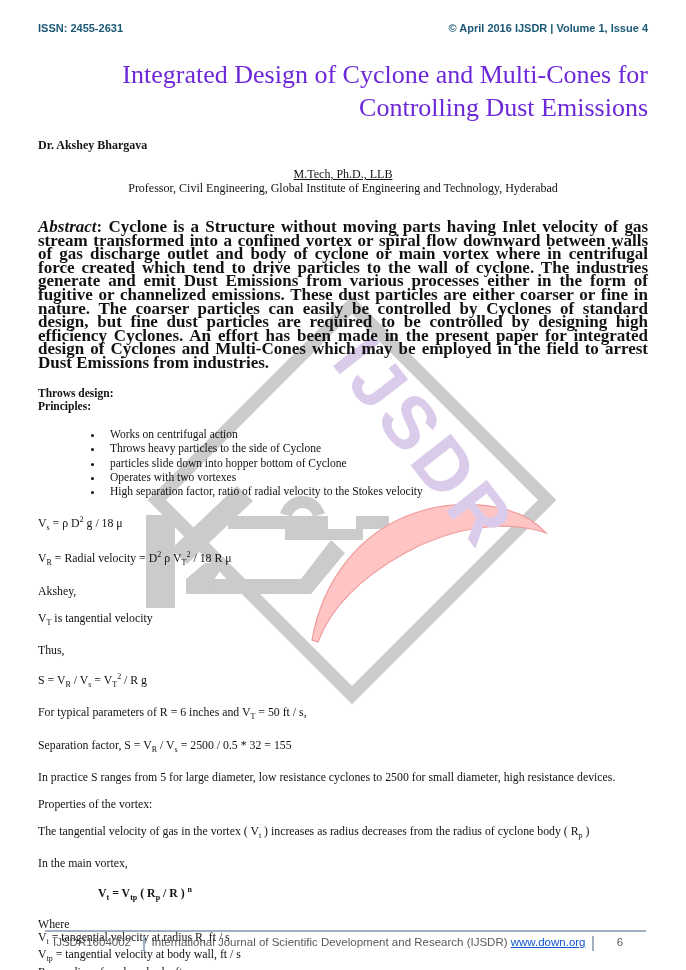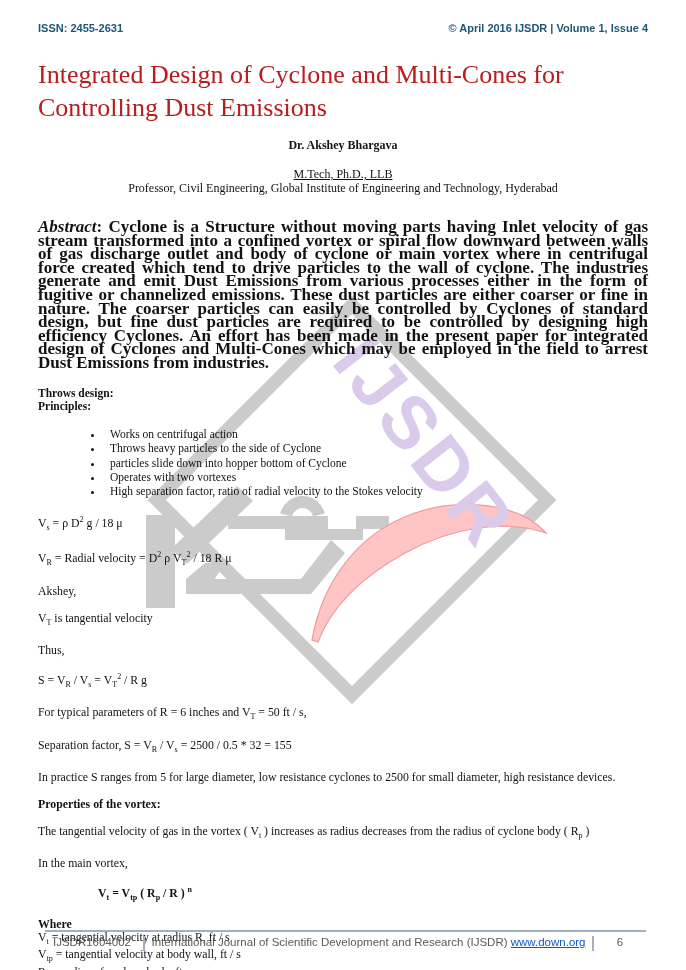--- a/index.html
+++ b/index.html
@@ -14,42 +14,42 @@
     display:flex;justify-content:space-between;align-items:center;
     font-family:"Liberation Sans", sans-serif;font-weight:bold;font-size:11px;
     color:#1a5876;
     text-align:right;
   }
   
   .watermark{position:absolute;top:0;left:0;z-index:1;}
   
   .content{position:absolute;top:58px;left:38px;right:38px;z-index:2;}
   .paper-title{
-    font-size:26px;font-weight:normal;text-align:left;line-height:33px;
-    margin:0 0 14px 0;color:#b91c1c;
+    font-size:26px;font-weight:normal;text-align:right;line-height:33px;
+    margin:0 0 14px 0;color:#6d28d9;
   }
-  .author-name{text-align:center;font-weight:bold;font-size:12px;margin:0 0 14px 0;}
+  .author-name{font-weight:bold;font-size:12px;margin:0 0 14px 0;}
   .author-degrees{text-align:center;font-size:12px;margin:0;line-height:14px;text-decoration:underline;}
   .author-affiliation{text-align:center;font-size:12px;margin:0;line-height:14px;}
   .abstract{
     margin-top:25px;font-weight:bold;font-size:17px;line-height:13.6px;
     text-align:justify;
   }
   .abstract .abstract-label{font-style:italic;}
   .section-heads{margin-top:10px;font-weight:bold;font-size:11.5px;line-height:13.8px;}
   ul.principles{
     margin:13px 0 16px 0;padding:0 0 0 66px;font-size:11.5px;line-height:14.2px;
   }
   ul.principles li{padding-left:6px;}
   .eqs{margin-top:13px;}
   .eq{font-size:11.8px;line-height:12.5px;margin:0 0 14.5px 0;}
   .eq sub{font-size:8px;}
   .eq sup{font-size:8px;}
   .eq-bold{font-weight:bold;margin-left:60px;}
-  .sec-bold{font-weight:bold;}
+  .sec-bold{font-weight:normal;}
   .defs p{margin:0;font-size:11.8px;line-height:13.2px;}
   .defs p sub{font-size:8px;}
   .defs{margin-top:-2px;}
   
   .page-footer{
     position:absolute;left:45px;right:40px;top:930px;z-index:3;
     border-top:2px solid #9fb0c0;padding-top:4px;
     display:flex;align-items:flex-start;
     font-family:"Liberation Sans", sans-serif;font-size:11.5px;color:#58595b;
   }

